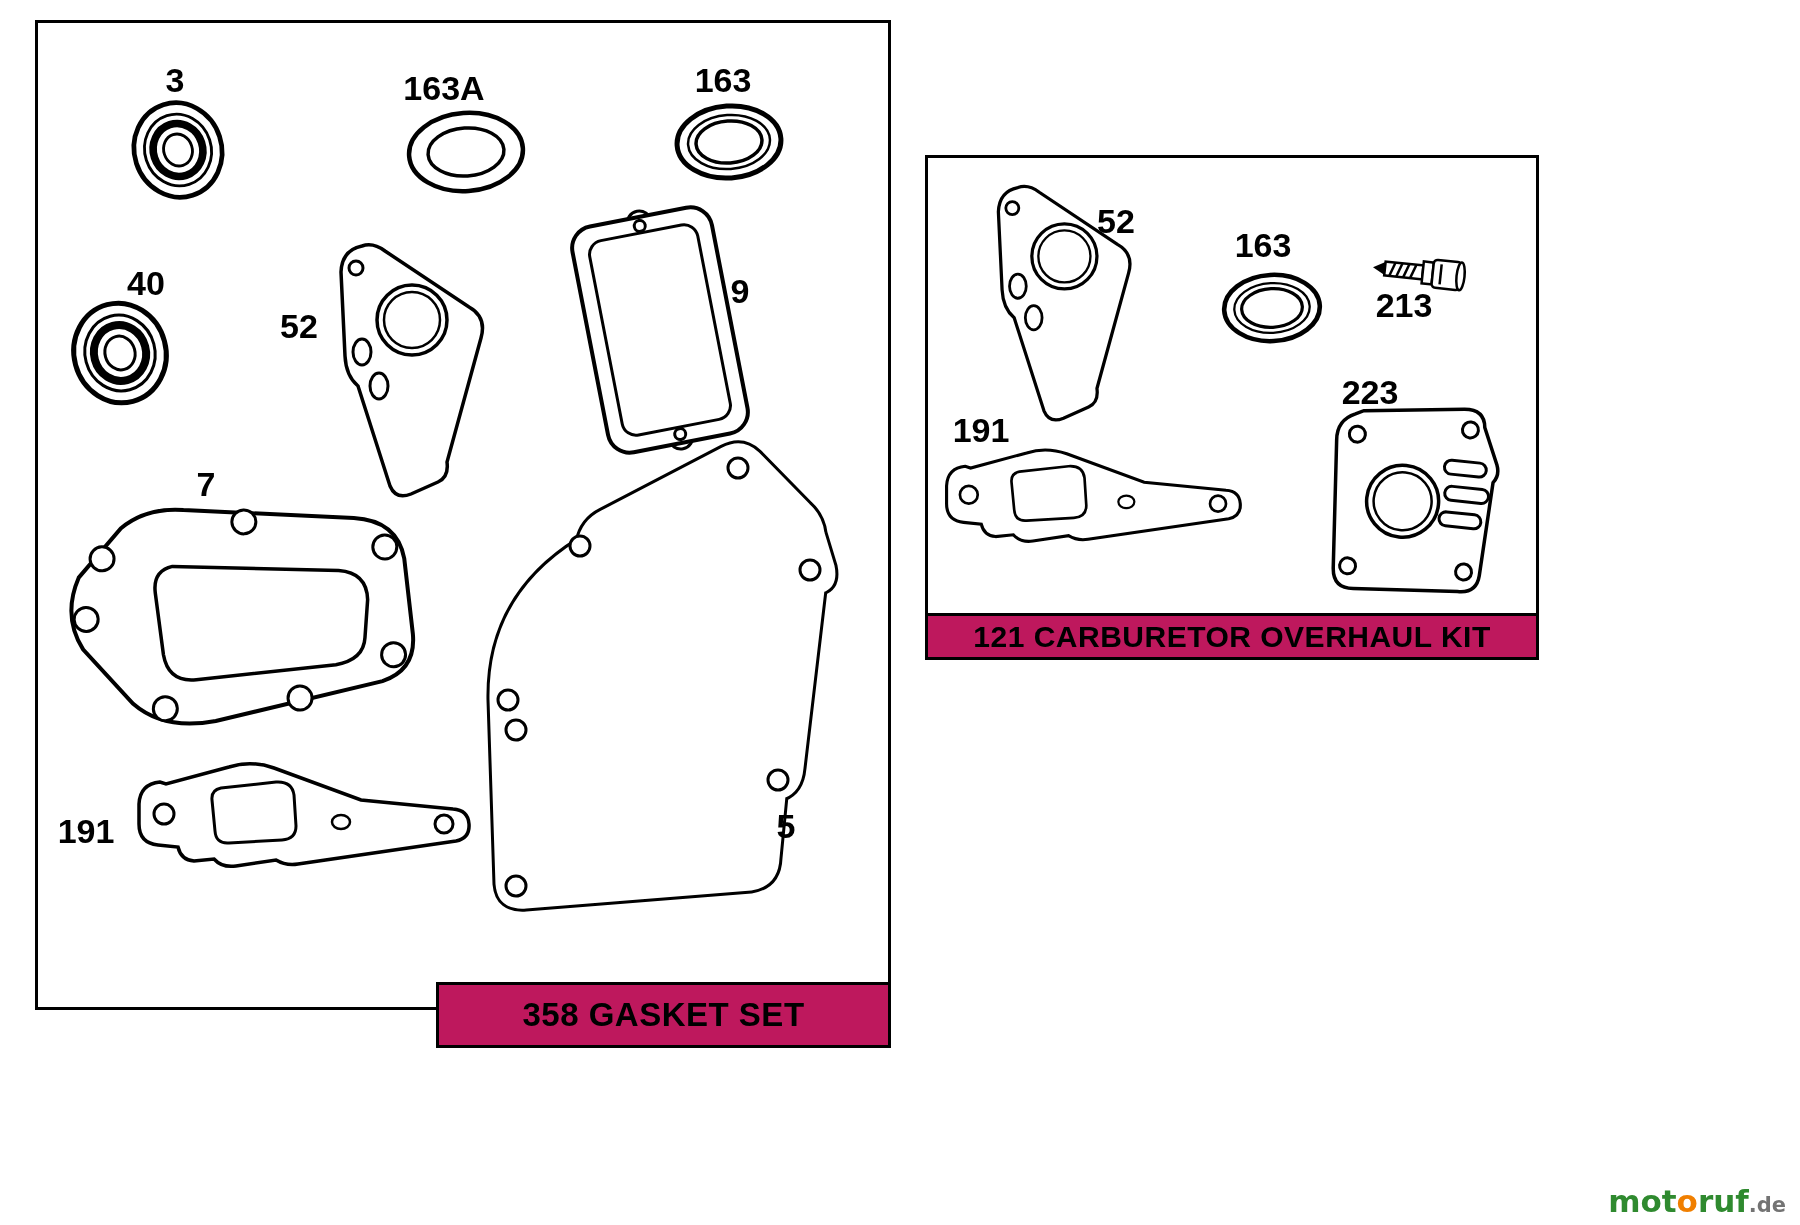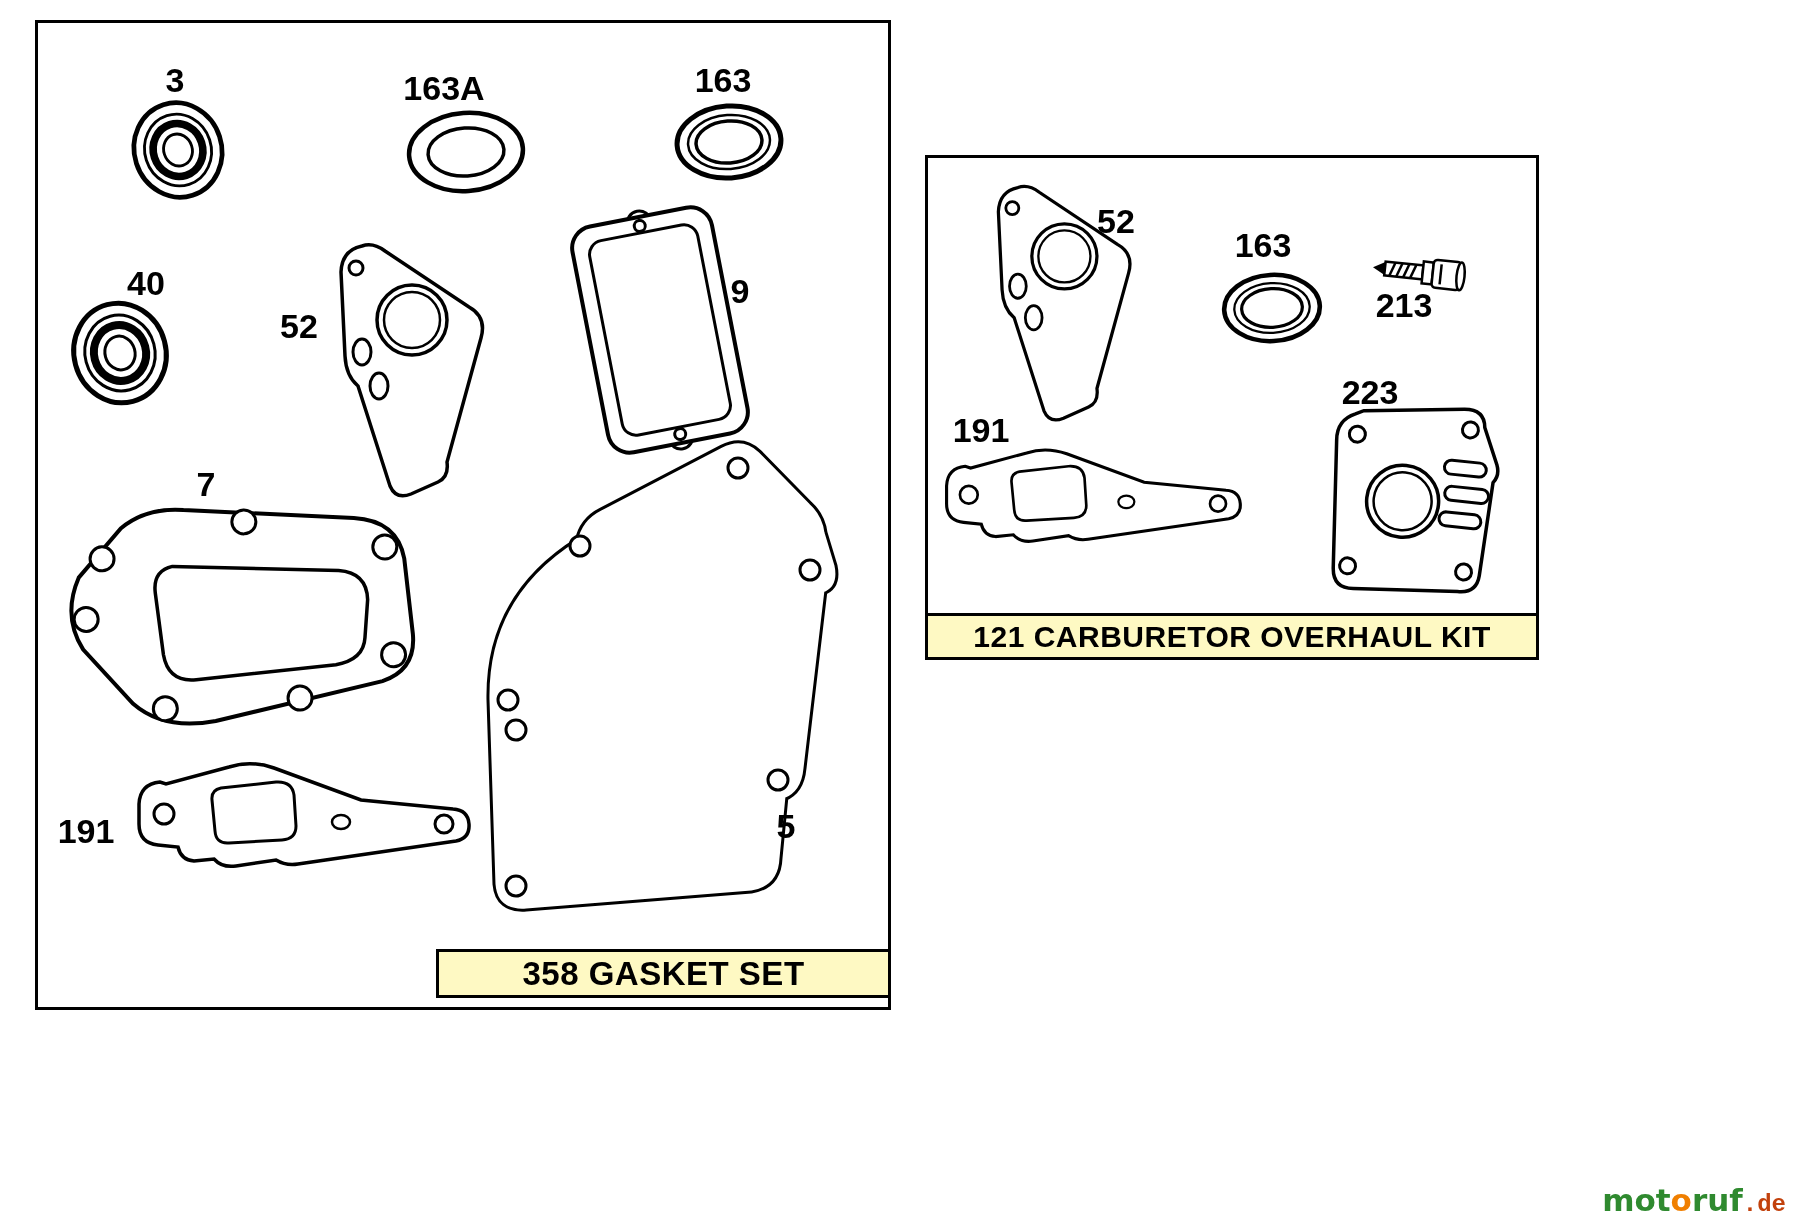--- a/index.html
+++ b/index.html
@@ -8,38 +8,38 @@
     width:1800px; height:1225px;
     font-family:"Liberation Sans", sans-serif;
     color:#000;
   }
   .stage { position:relative; width:1800px; height:1225px; background:#fff; overflow:hidden; }
   .art { position:absolute; left:0; top:0; }
   .box { position:absolute; border:3px solid #000; background:transparent; }
   .left-box  { left:35px;  top:20px;  width:856px; height:990px; }
   .right-box { left:925px; top:155px; width:614px; height:505px; }
   .title-box {
-    position:absolute; border:3px solid #000; background:#fef9c3;
+    position:absolute; border:3px solid #000; background:#be185d;
     display:flex; align-items:center; justify-content:center;
     font-weight:bold; letter-spacing:.5px; white-space:nowrap;
   }
-  .left-title  { left:436px; top:949px; width:455px; height:49px; font-size:33px; }
+  .left-title  { left:436px; top:982px; width:455px; height:66px; font-size:33px; }
   .right-title { left:925px; top:613px; width:614px; height:47px; font-size:30px; }
   .part-label {
     position:absolute; transform:translate(-50%,-50%);
     font-weight:bold; font-size:34px; white-space:nowrap;
   }
   .watermark {
     position:absolute; right:14px; bottom:8px;
     font-weight:bold; font-size:31px; line-height:1;
     font-family:"DejaVu Sans", sans-serif;
   }
   .wm-g { color:#2f8a2f;margin-top:10px; }
   .wm-o { color:#f07f00; }
-  .wm-de { color:#c2410c; font-size:24px;font-family:Liberation Mono, monospace; }
+  .wm-de { color:#737373; font-size:21px; }
 </style>
 </head>
 <body>
 
 <div class="stage">
 
   <svg class="art" width="1800" height="1225" viewBox="0 0 1800 1225" aria-hidden="true">
     <defs>
       <g id="seal">
         <ellipse rx="46" ry="50" fill="#fff" stroke="#000" stroke-width="5"></ellipse>

